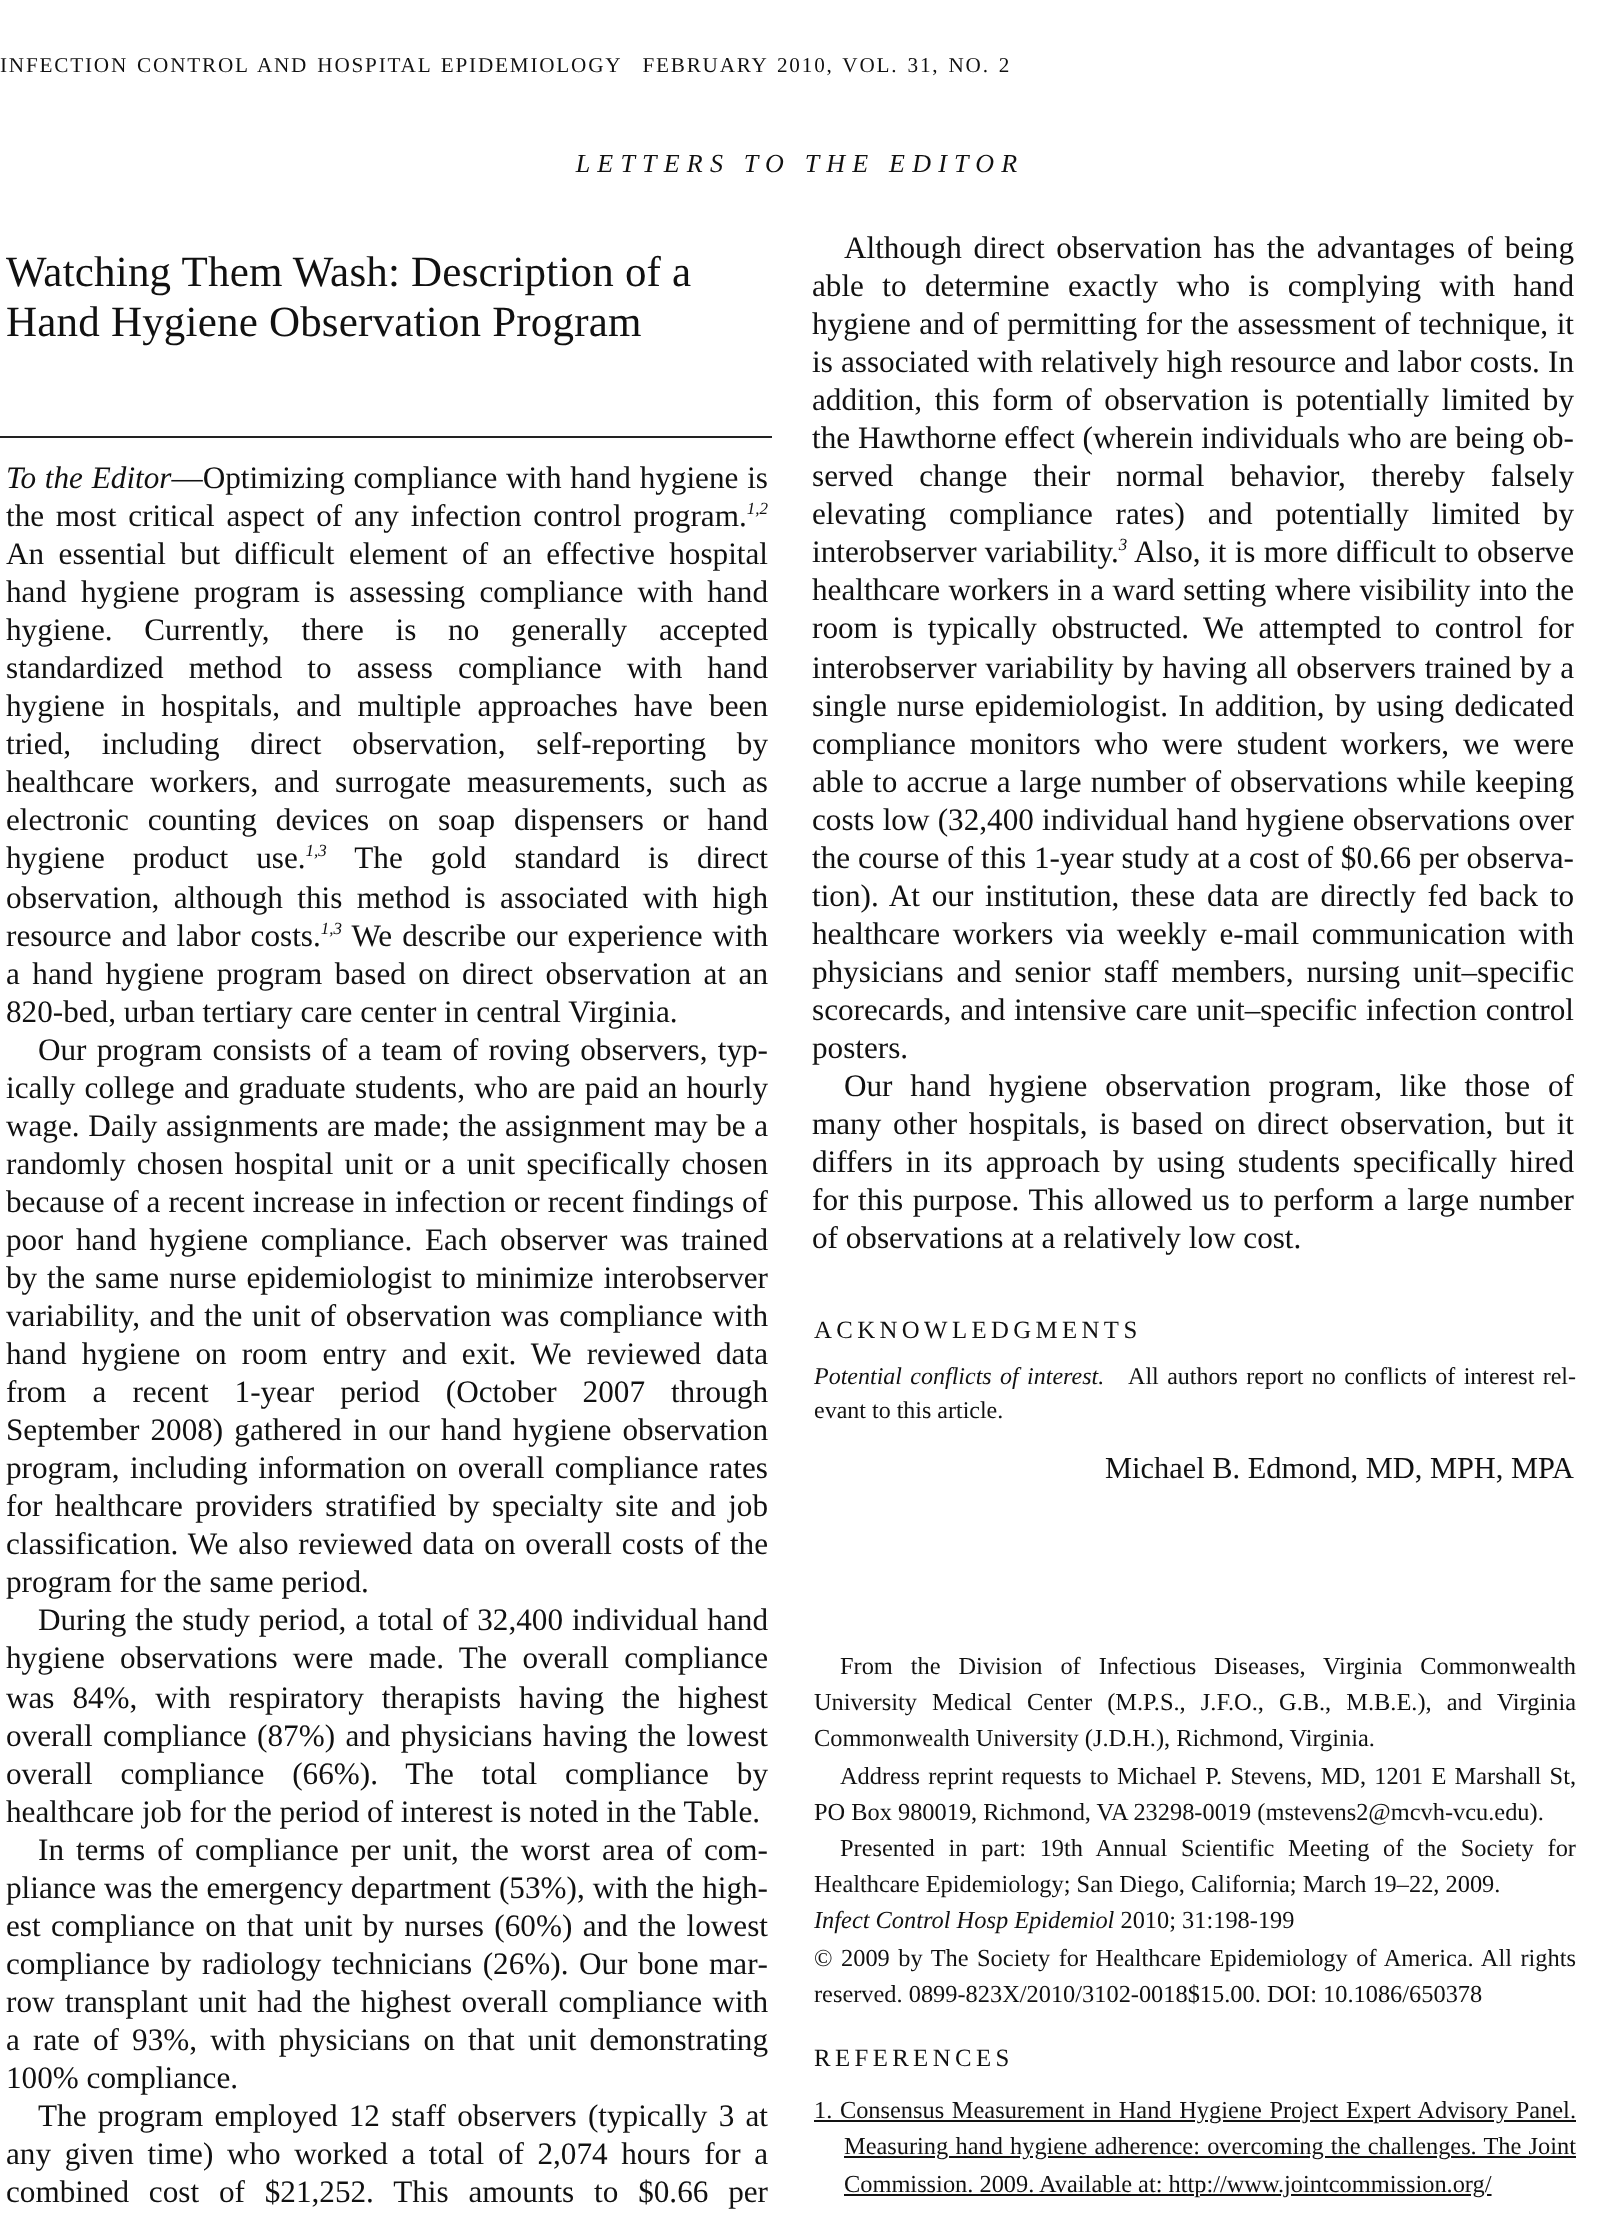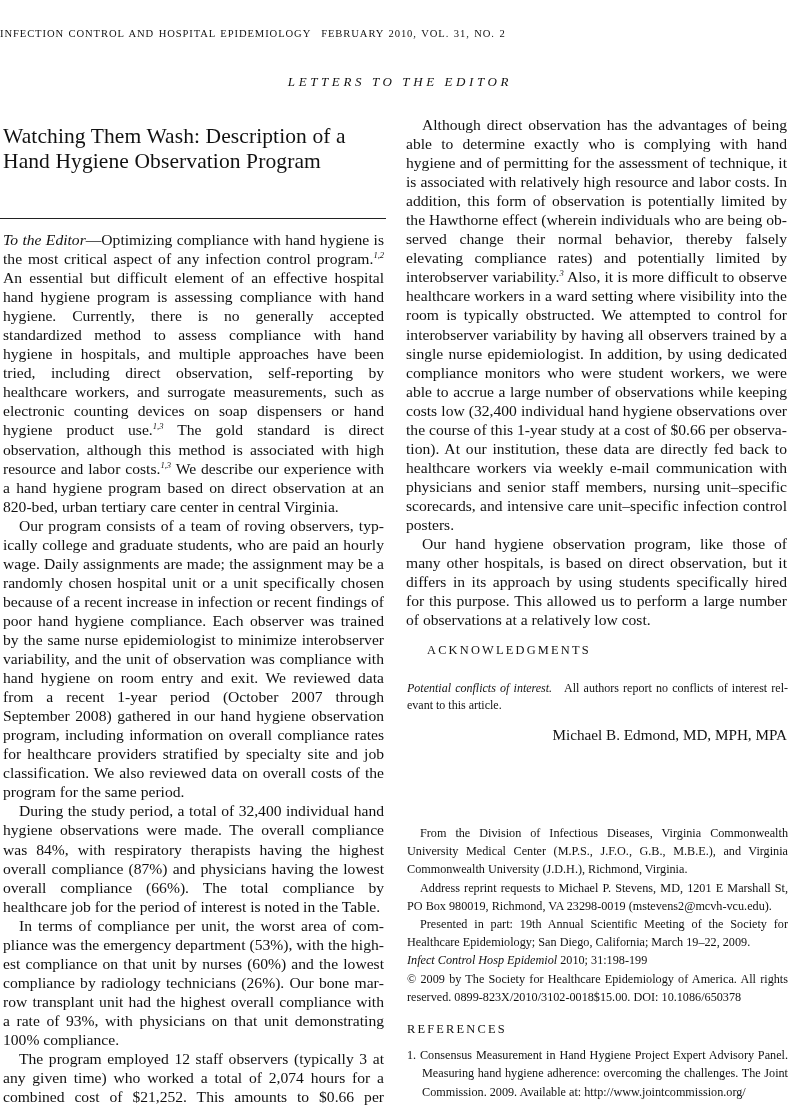--- a/index.html
+++ b/index.html
@@ -30,22 +30,22 @@
       position: absolute; font-size: 15.6px; line-height: 19.05px;
       text-align: justify; hyphens: manual;
     }
     .col-left { top: 230px; left: 3px; width: 381px; }
     .col-right { top: 115px; left: 406px; width: 381px; }
     .col p { margin: 0; text-indent: 0; }
     .col p.ind { text-indent: 16px; }
     .col p + p { margin-top: 0; }
     sup { font-size: 8.5px; line-height: 0; vertical-align: 6px; font-style: italic; }
     .ack-head {
-      position: absolute; top: 643px; left: 407px;
-      font-size: 12.4px; letter-spacing: 2.2px; margin-left: 20px;
+      position: absolute; top: 658px; left: 407px;
+      font-size: 12.4px; letter-spacing: 2.2px;
     }
     .ack-text {
       position: absolute; top: 680px; left: 407px; width: 381px;
       font-size: 12px; line-height: 17px; text-align: justify;
     }
     .ack-text .ital { font-style: italic; }
     .authors {
       position: absolute; top: 725px; left: 406px; width: 381px; text-align: right;
       font-size: 15.2px; line-height: 19.3px;
     }
@@ -57,21 +57,21 @@
     .affil p.ind { text-indent: 13px; }
     .affil .ital { font-style: italic; }
     .ref-head {
       position: absolute; top: 1022px; left: 407px;
       font-size: 12.4px; letter-spacing: 2.2px;
     }
     .refs {
       position: absolute; top: 1046px; left: 407px; width: 381px;
       font-size: 12.2px; line-height: 18.3px; text-align: justify;
     }
-    .refs .ref { padding-left: 15px; text-indent: -15px; }
+    .refs .ref { padding-left: 15px; text-indent: -15px; text-decoration: underline; }
   </style>
 </head>
 <body>
 
 <div class="running-head">
   <span>INFECTION CONTROL AND HOSPITAL EPIDEMIOLOGY</span><span class="gap"></span><span>FEBRUARY 2010, VOL. 31, NO. 2</span>
 </div>
 
 <div class="section-title">LETTERS TO THE EDITOR</div>
 

